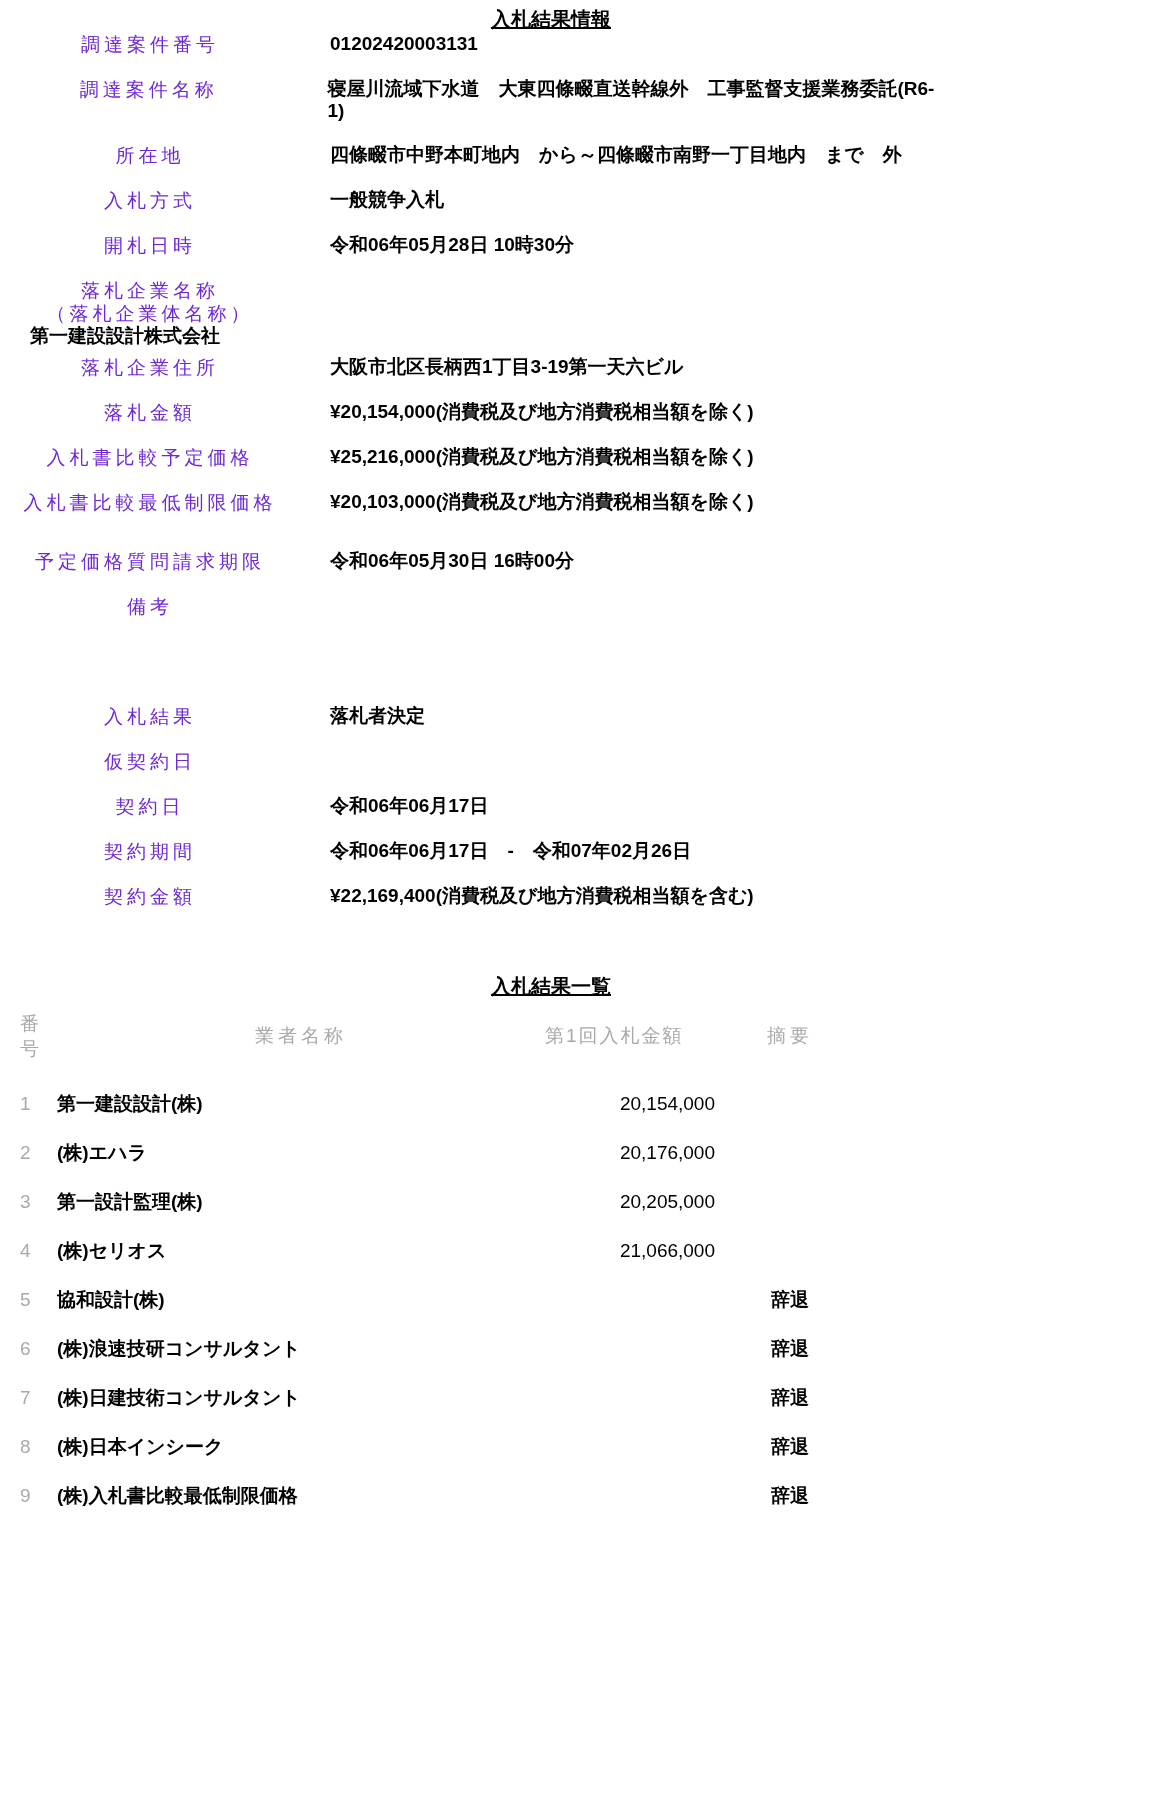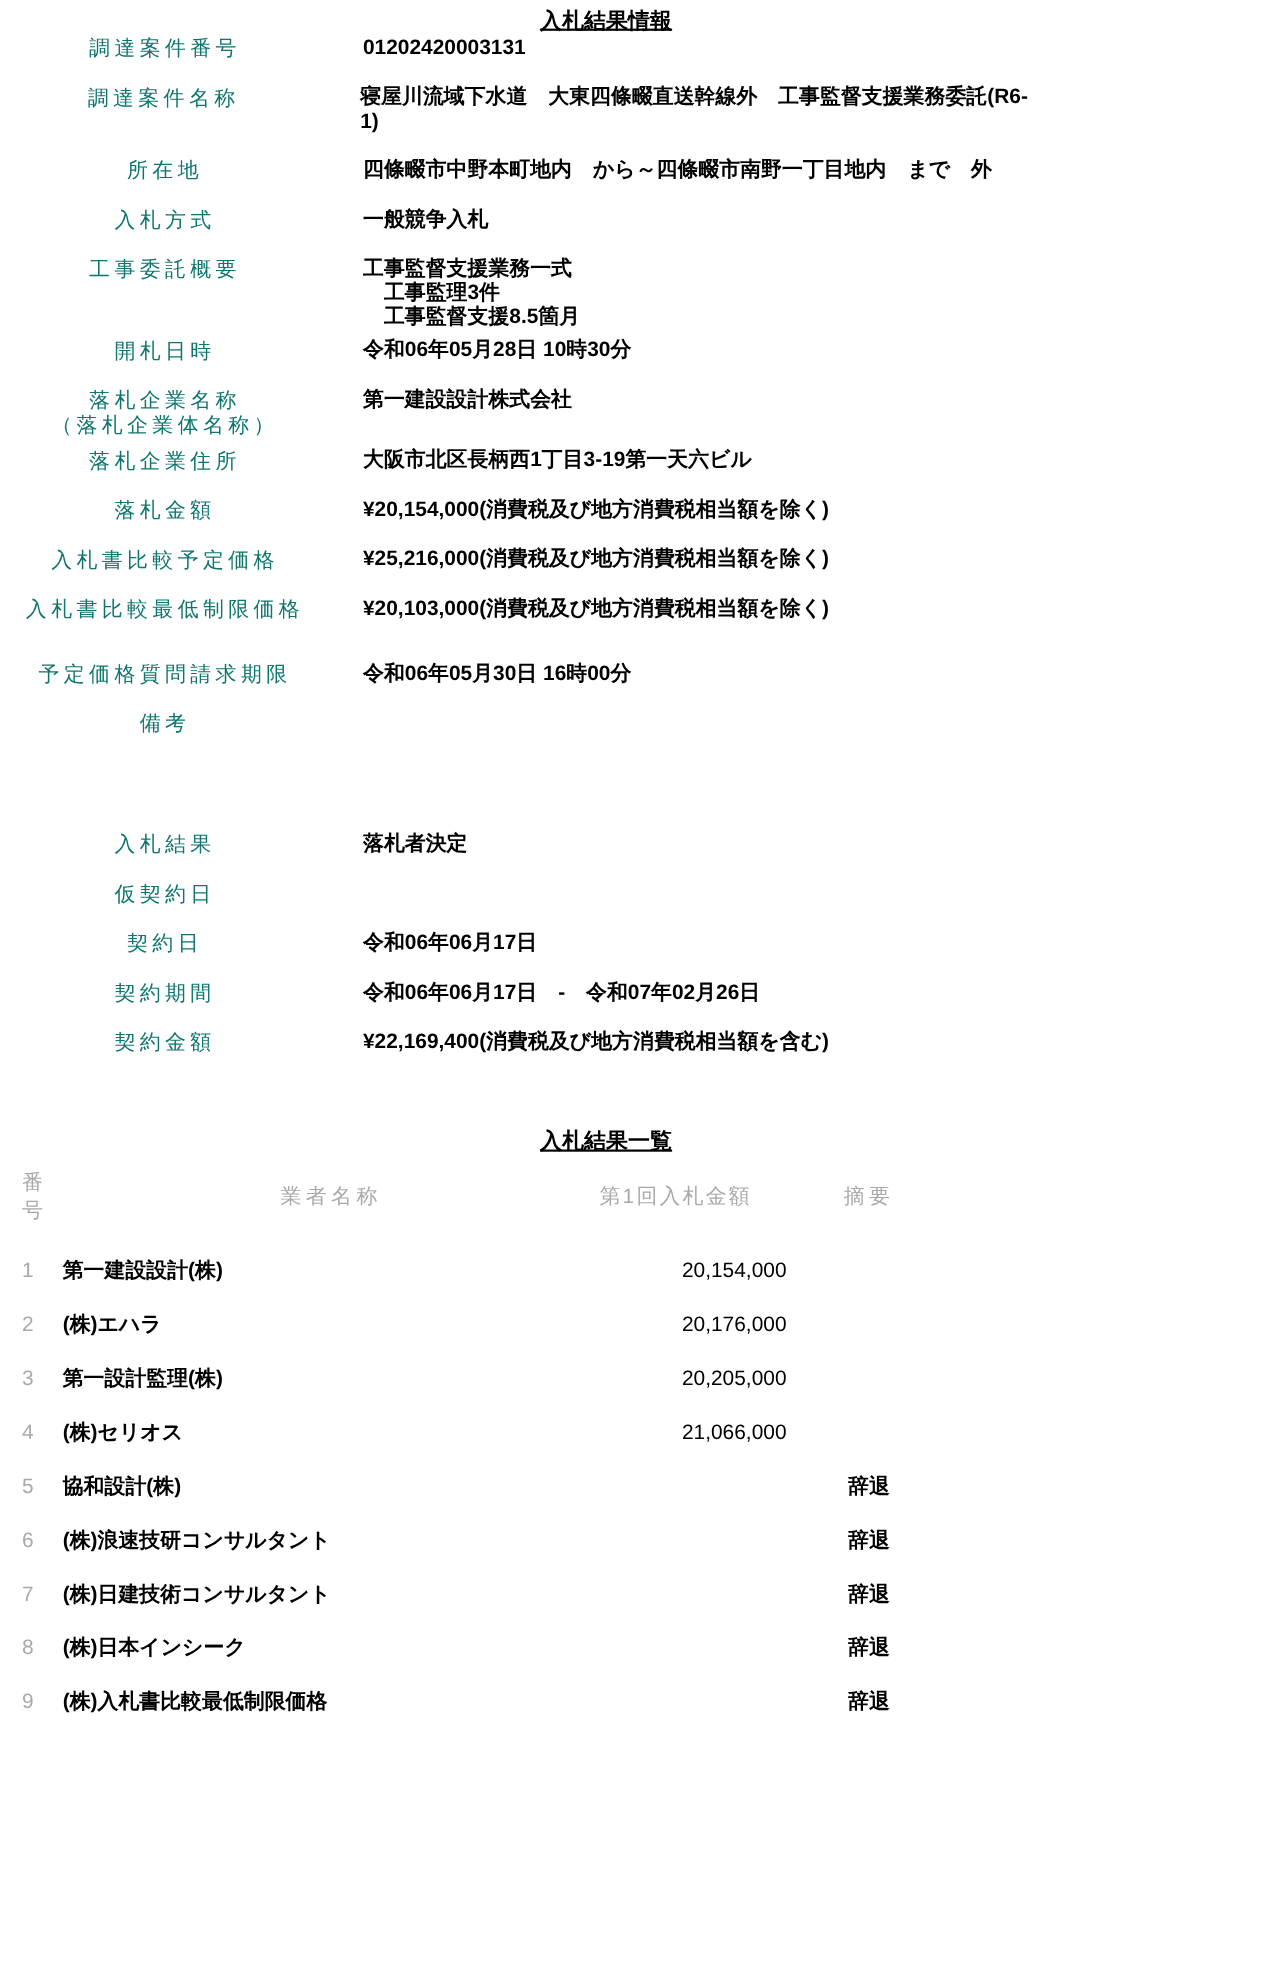--- a/index.html
+++ b/index.html
@@ -26,36 +26,36 @@
     margin-bottom: 3px;
   }
   .info-row {
     display: flex;
     align-items: flex-start;
     margin-bottom: 22px;
   }
   .label {
     width: 300px;
     text-align: center;
-    color: #0f766e;
+    color: #6d28d9;
     font-size: 19px;
     letter-spacing: 4px;
     line-height: 23px;
     white-space: pre-line;
   }
   .value {
     margin-left: 30px;
     font-size: 19px;
     font-weight: bold;
     line-height: 22px;
     white-space: pre-line;
     max-width: 800px;
   }
   .mb-tight { margin-bottom: 8px; }
-  .mb-9     { margin-bottom: 9px; }
+  .mb-9     { margin-bottom: 9px; flex-direction: column; }
   .mb-lg    { margin-bottom: 36px; }
   .mb-xl    { margin-bottom: 87px; }
 
   .table-section { margin-top: 67px; }
   .table-title   { margin-bottom: 14px; }
   .t-header {
     display: flex;
     align-items: center;
     color: #a9a9a9;
     font-size: 19px;
@@ -98,26 +98,20 @@
     <div class="value">寝屋川流域下水道　大東四條畷直送幹線外　工事監督支援業務委託(R6-1)</div>
   </div>
   <div class="info-row">
     <div class="label">所在地</div>
     <div class="value">四條畷市中野本町地内　から～四條畷市南野一丁目地内　まで　外</div>
   </div>
   <div class="info-row">
     <div class="label">入札方式</div>
     <div class="value">一般競争入札</div>
   </div>
-  <div class="info-row mb-tight">
-    <div class="label">工事委託概要</div>
-    <div class="value">工事監督支援業務一式
-　工事監理3件
-　工事監督支援8.5箇月</div>
-  </div>
   <div class="info-row">
     <div class="label">開札日時</div>
     <div class="value">令和06年05月28日 10時30分</div>
   </div>
   <div class="info-row mb-9">
     <div class="label">落札企業名称
 （落札企業体名称）</div>
     <div class="value">第一建設設計株式会社</div>
   </div>
   <div class="info-row">

